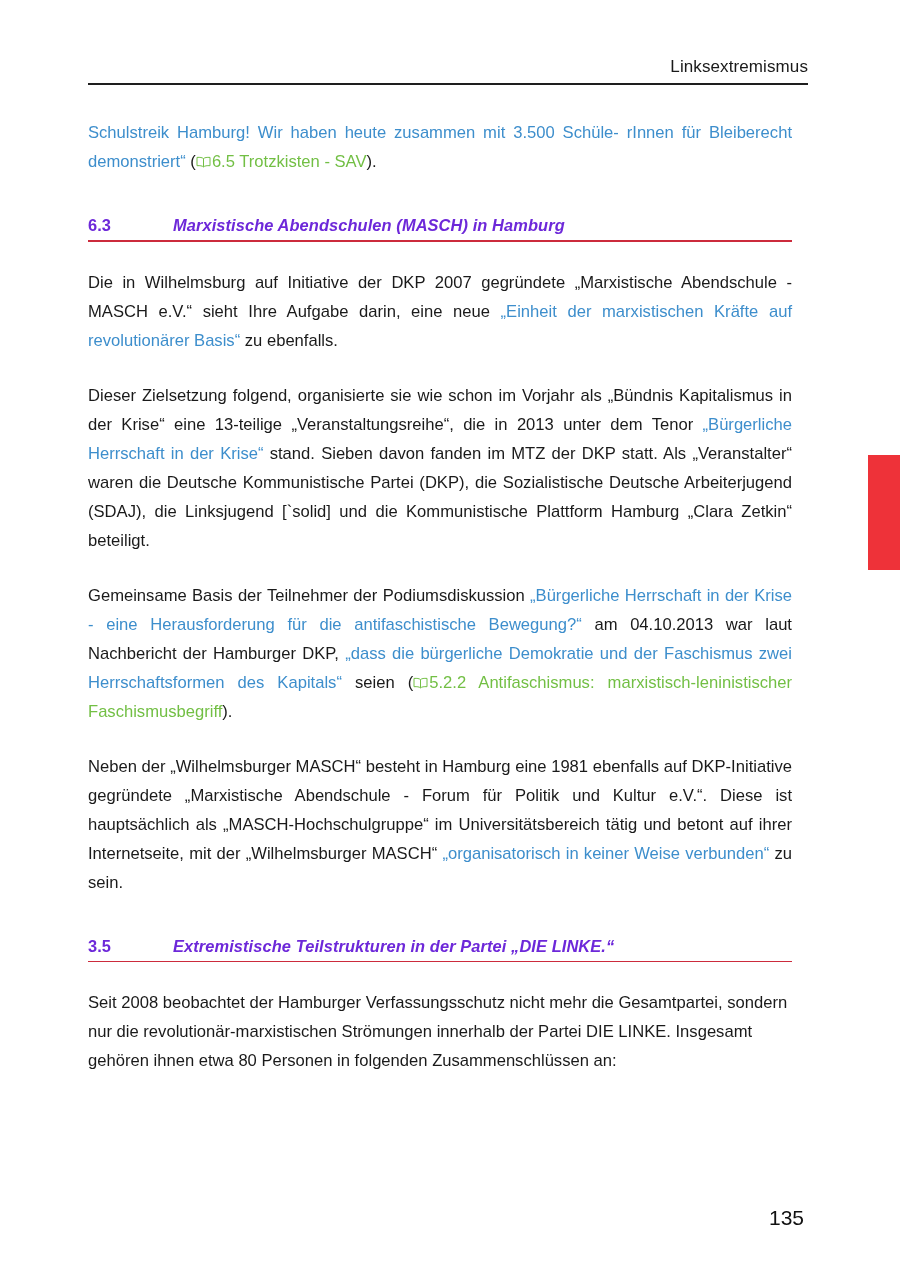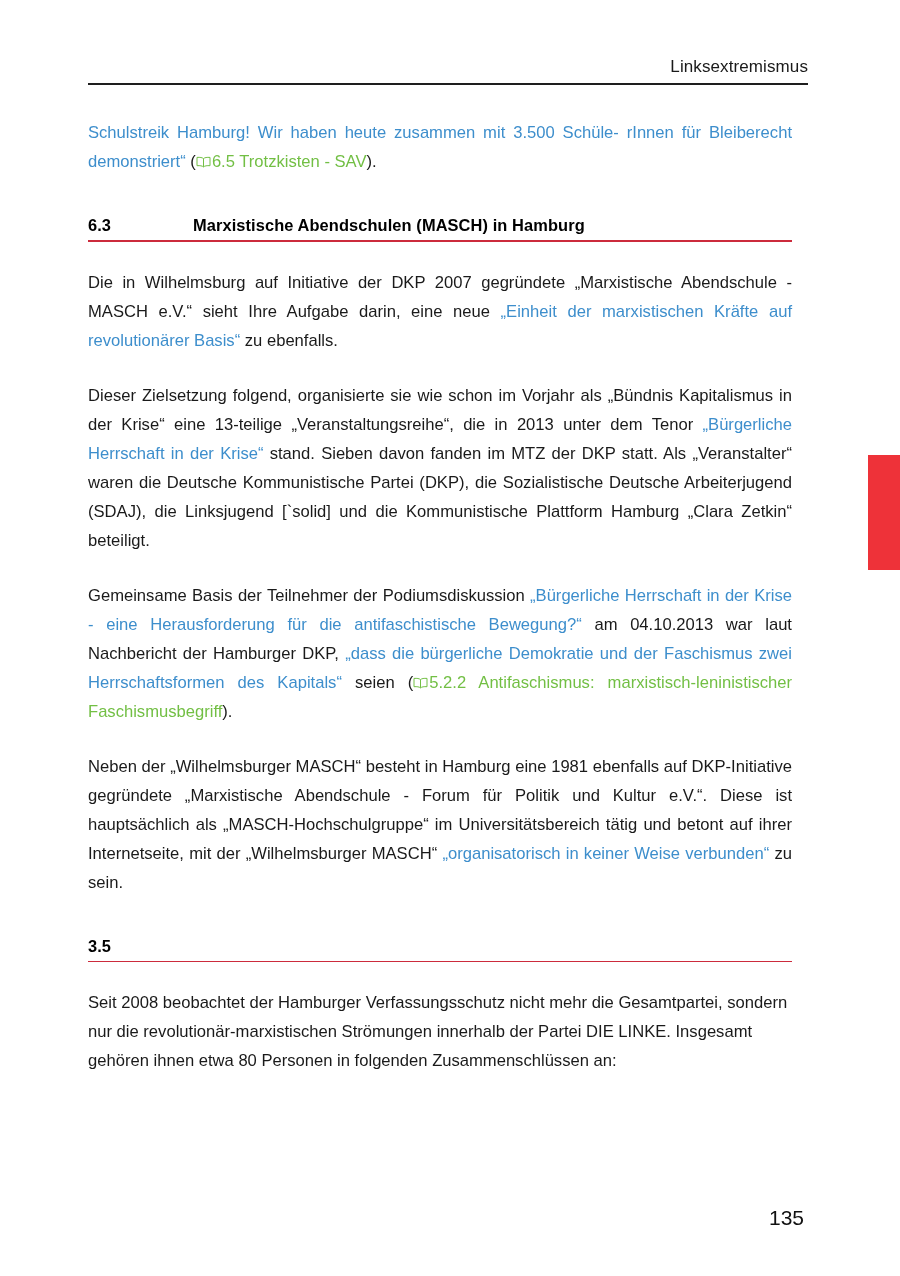--- a/index.html
+++ b/index.html
@@ -94,31 +94,31 @@
 
   
   .section {
     position: relative;
   }
   .section-head {
     display: flex;
     align-items: baseline;
     font-size: 16.4px;
     font-weight: bold;
-    color: #000000;
+    color: #6d28d9;
     letter-spacing: 0.1px;
     padding-bottom: 5px;
-    gap: 20px;
   }
   .section-num {
     width: 85px;
     flex: 0 0 85px;
   }
   .section-title {
     flex: 1 1 auto;
+    font-style: italic;
   }
   .section-rule {
     width: 704px;
     height: 1.6px;
     background: #cc2b3c;
   }
   .gap-before-head { height: 40px; }
   .gap-after-head  { height: 26px; }
 
   
@@ -182,20 +182,21 @@
             </svg></span><span>5.2.2 Antifaschismus: marxistisch-leninistischer Faschismusbegriff</span></span><span>).</span></p>
 
     <div class="gap-para"></div>
 
     <p class="para"><span>Neben der „Wilhelmsburger MASCH“ besteht in Hamburg eine 1981 ebenfalls auf DKP-Initiative gegründete „Marxistische Abendschule - Forum für Politik und Kultur e.V.“. Diese ist hauptsächlich als „MASCH-Hochschulgruppe“ im Universitätsbereich tätig und betont auf ihrer Internetseite, mit der „Wilhelmsburger MASCH“ </span><span class="q-blue">„organisatorisch in keiner Weise verbunden“</span><span> zu sein.</span></p>
 
     <div class="gap-before-head"></div>
     <div class="section">
       <div class="section-head">
         <span class="section-num">3.5</span>
+        <span class="section-title">Extremistische Teilstrukturen in der Partei „DIE LINKE.“</span>
       </div>
       <div class="section-rule"></div>
     </div>
     <div class="gap-after-head"></div>
 
     <p class="para last-left"><span>Seit 2008 beobachtet  der Hamburger Verfassungsschutz nicht mehr die Gesamtpartei, sondern nur die revolutionär-marxistischen Strömungen innerhalb der Partei DIE LINKE. Insgesamt gehören ihnen etwa 80 Personen in folgenden Zusammenschlüssen an:</span></p>
 
   </div>
 
   <div class="page-number">135</div>

